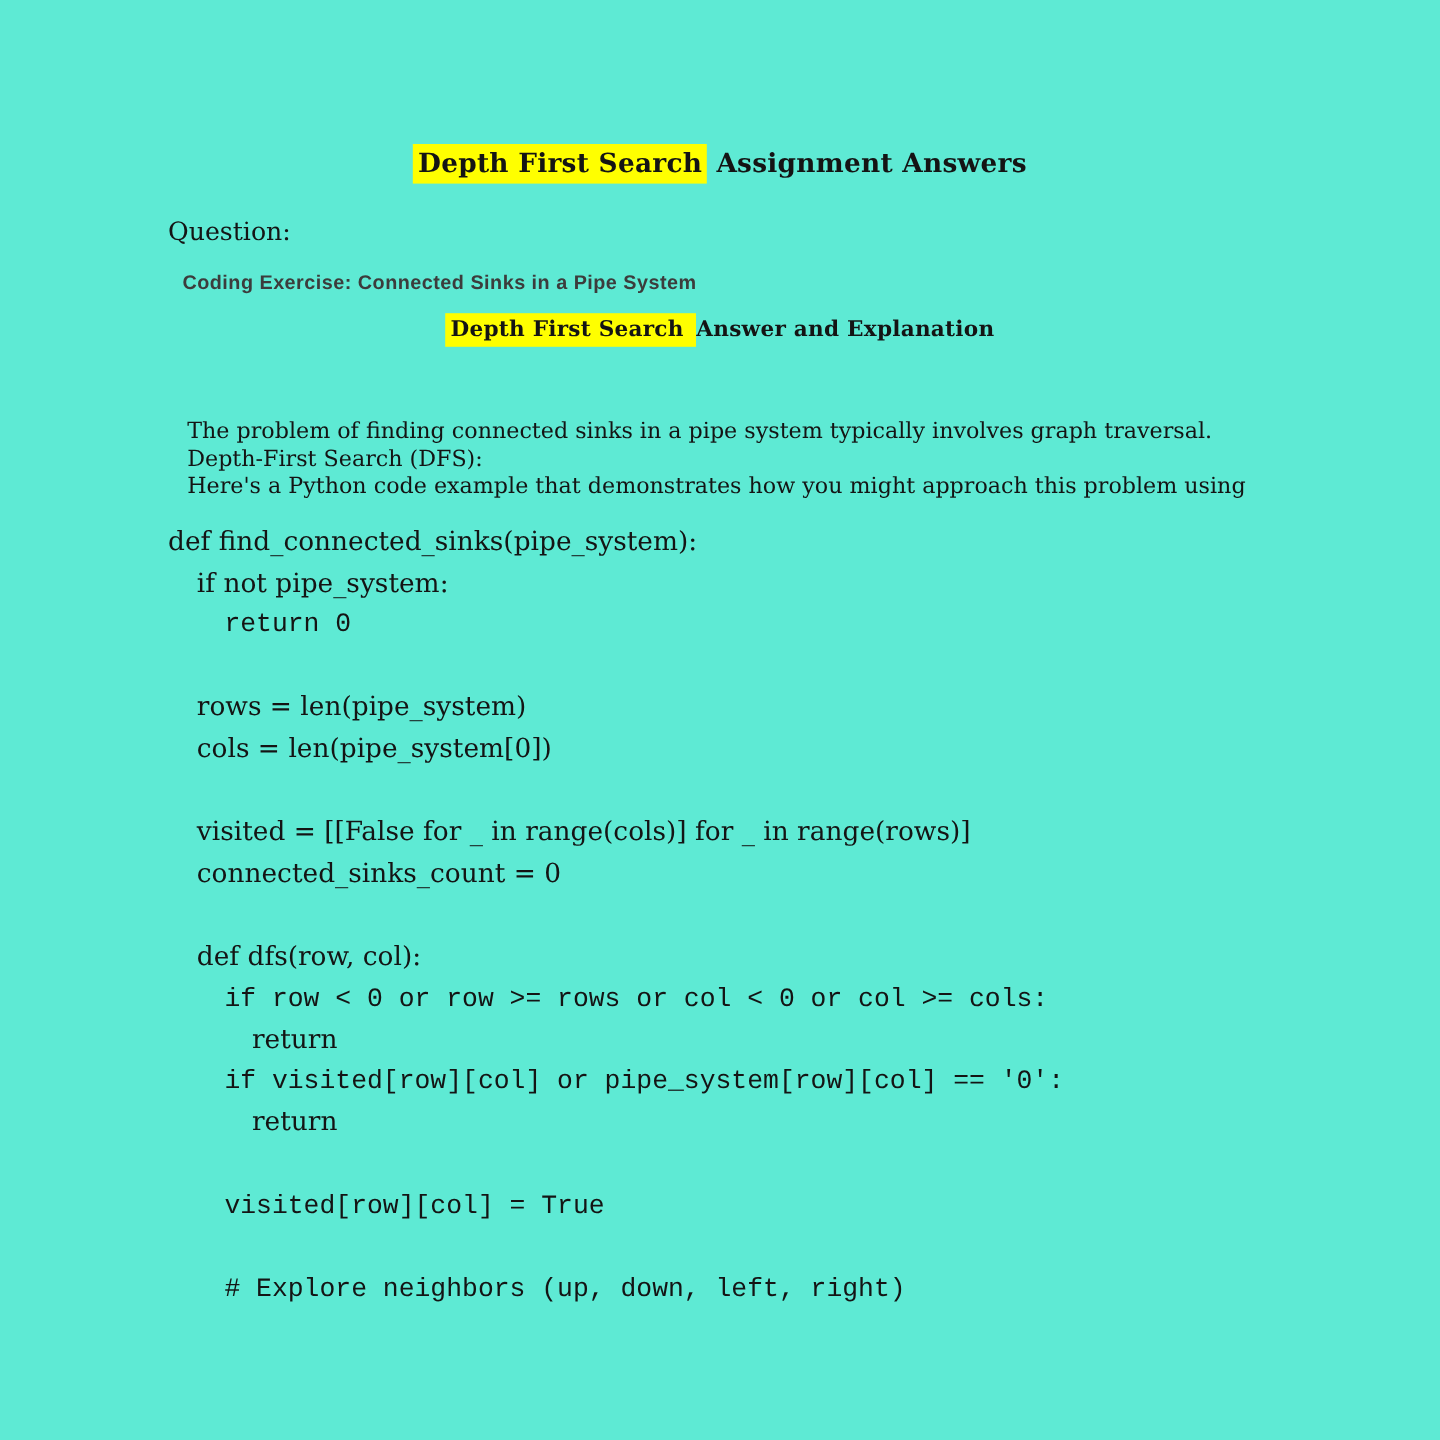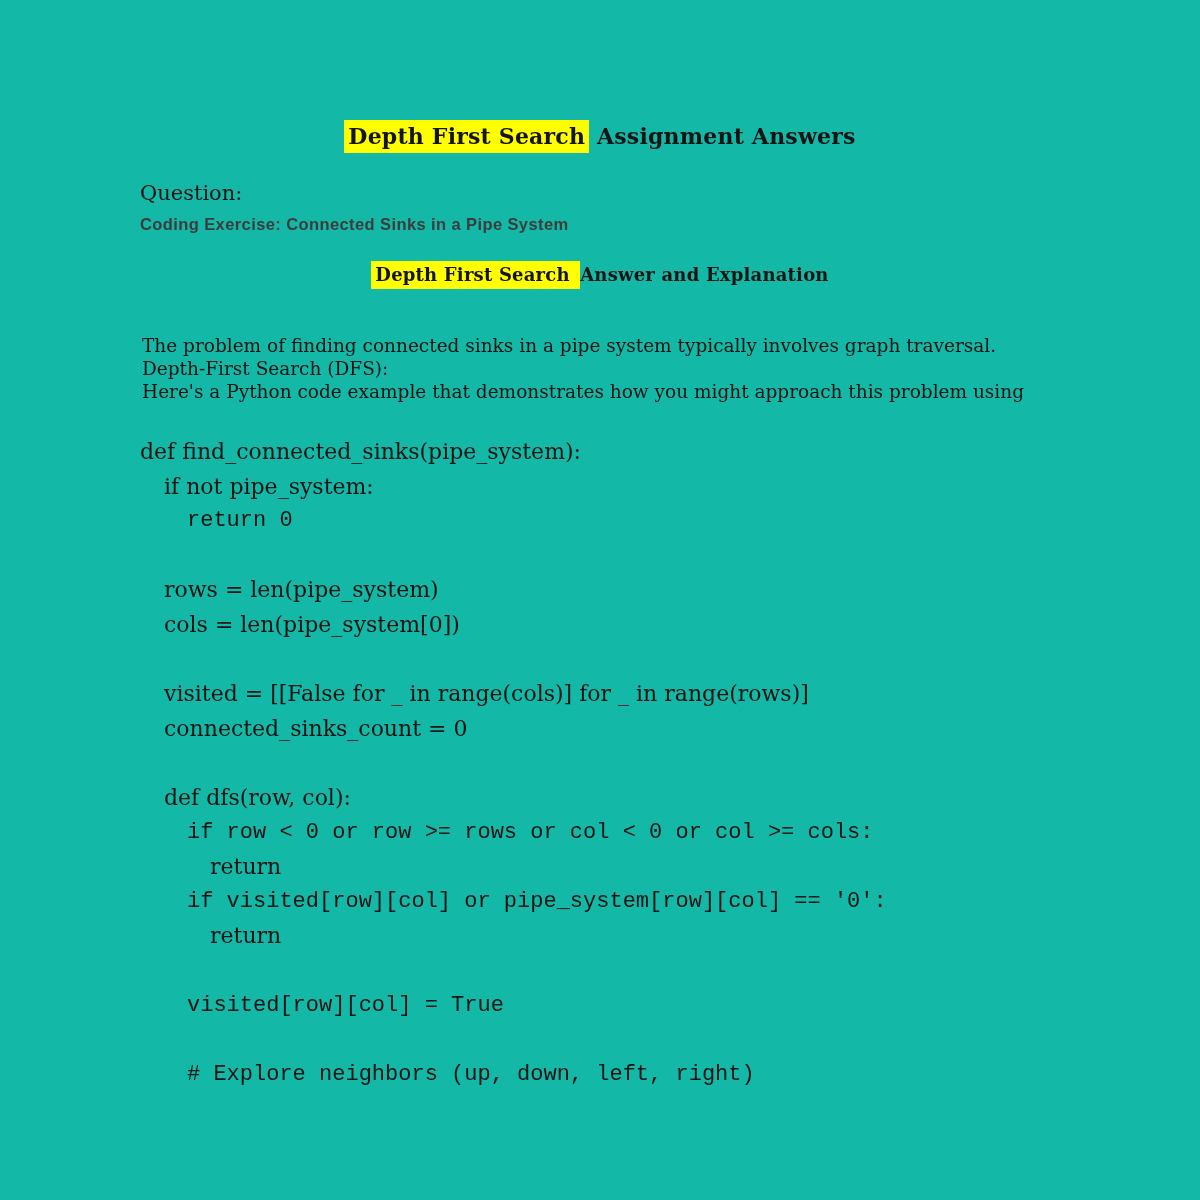--- a/index.html
+++ b/index.html
@@ -11,21 +11,21 @@
     width: 1200px;
     height: 1200px;
     font-family: "DejaVu Serif", serif;
     color: #141414;
     overflow: hidden;
   }
   .page {
     position: relative;
     width: 1200px;
     height: 1200px;
-    background: #14b8a6;
+    background: #5eead4;
   }
   .doc-title {
     position: absolute;
     top: 123px;
     left: 0;
     width: 1200px;
     text-align: center;
     font-size: 22px;
     font-weight: 700;
     margin: 0;
@@ -40,21 +40,21 @@
     top: 181px;
     left: 140px;
     font-size: 21px;
     font-weight: 400;
     margin: 0;
   }
   .question-subtitle {
     position: absolute;
     top: 215px;
     left: 140px;
-    margin: 0;
+    margin: 12px;
     font-family: "Liberation Sans", sans-serif;
     font-size: 16.5px;
     font-weight: 600;
     letter-spacing: 0.4px;
     color: #3c3c3c;
     text-align: right;
   }
   .answer-heading {
     position: absolute;
     top: 264px;
@@ -64,21 +64,21 @@
     font-size: 18px;
     font-weight: 700;
     margin: 0;
     letter-spacing: 0.2px;
   }
   .intro {
     position: absolute;
     top: 332px;
     left: 140px;
     width: 930px;
-    margin: 2px;
+    margin: 16px;
     font-size: 18.5px;
   }
   .para-line {
     height: 23.2px;
     line-height: 23.2px;
     white-space: pre;
   }
   .code-block {
     position: absolute;
     top: 435px;

